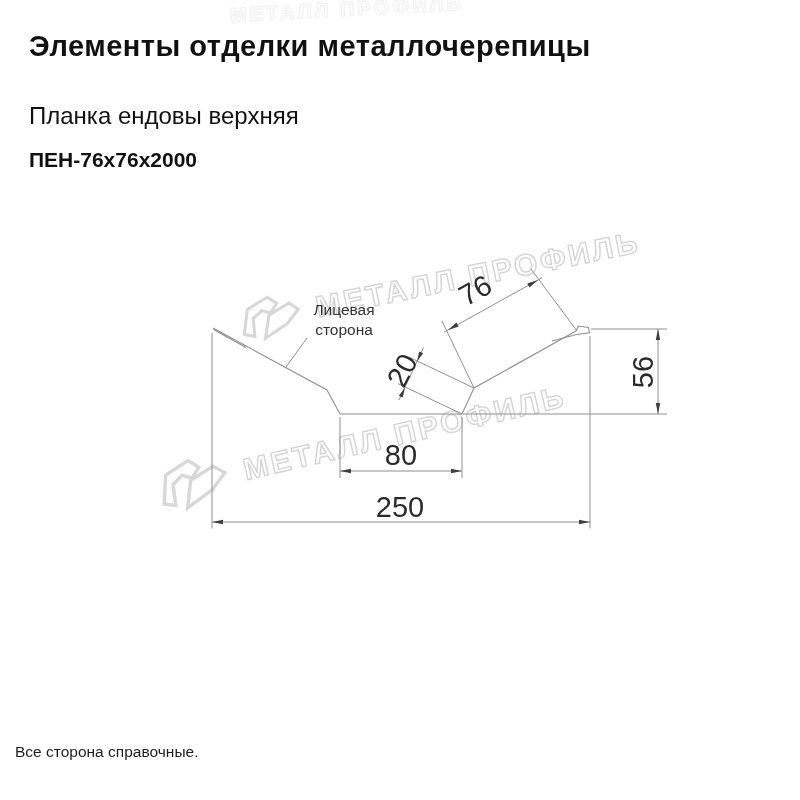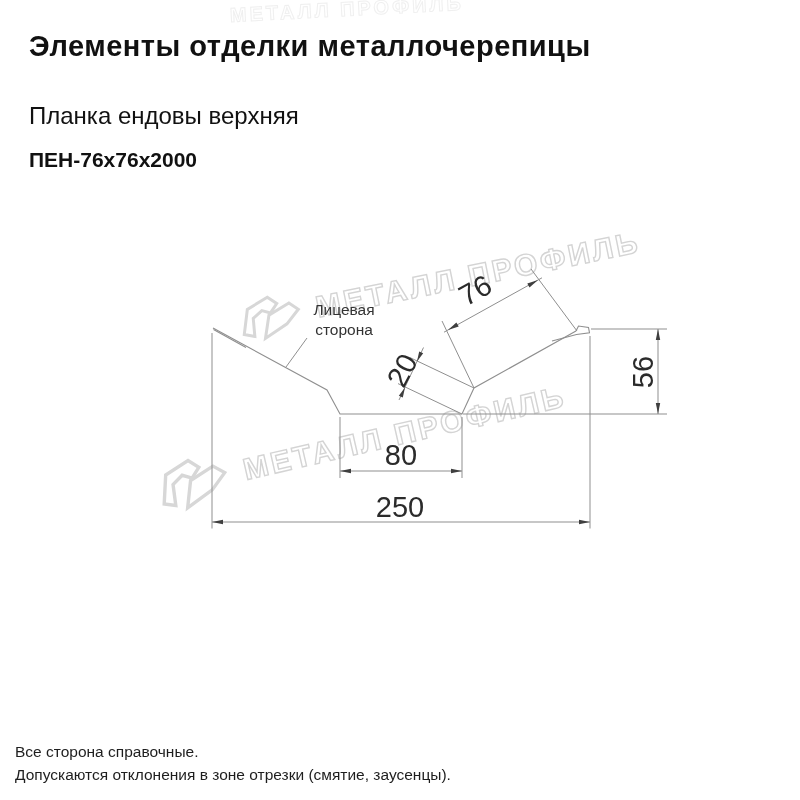--- a/index.html
+++ b/index.html
@@ -122,15 +122,14 @@
       <text class="dimtxt" x="400" y="517" text-anchor="middle">250</text>
     </g>
   </svg>
 
   <div id="face-label">
     <div>Лицевая</div>
     <div>сторона</div>
   </div>
 
   <div class="foot" id="foot1">Все сторона справочные.</div>
-  <div class="foot" id="foot2">Допускаются отклонения в зоне отрезки (смятие, заусенцы).</div>
 
 </div>
 
 </body></html>

